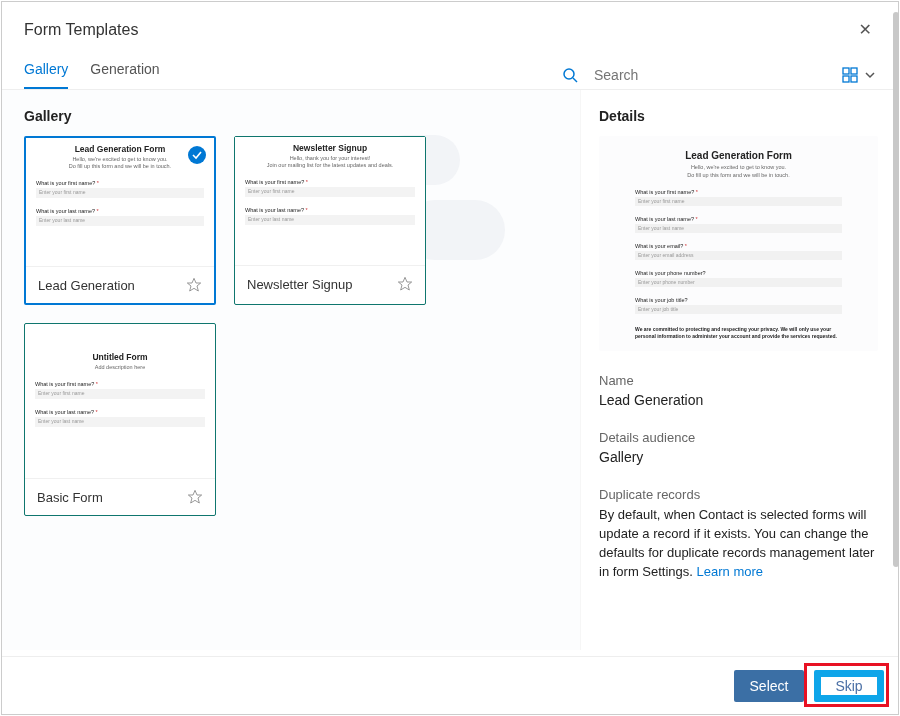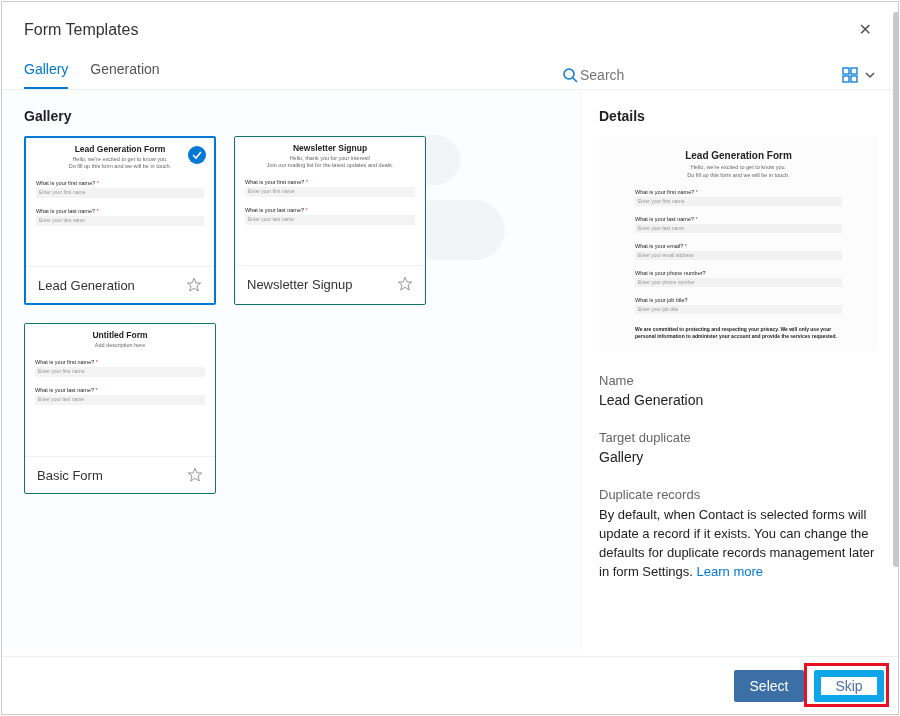--- a/index.html
+++ b/index.html
@@ -7,41 +7,41 @@
     .frame { border: 1px solid #ccc; width: 898px; height: 714px; margin: 1px; position: relative; background: #fff; }
     
     .header { padding: 14px 22px 0 22px; display: flex; justify-content: space-between; align-items: center; }
     .header-title { font-size: 16px; color: #333; font-weight: 500; }
     .close-x { font-size: 16px; color: #555; cursor: pointer; padding: 4px; }
     
     .toolbar { display: flex; justify-content: space-between; align-items: center; padding: 18px 22px 0 22px; border-bottom: 1px solid #eee; }
     .tabs { display: flex; gap: 22px; }
     .tab { font-size: 14px; color: #555; padding-bottom: 10px; cursor: pointer; }
     .tab.active { color: #0078d4; border-bottom: 2px solid #0078d4; font-weight: 500; }
-    .search-wrap { display: flex; gap: 2px; flex: 0 0 260px; margin-left: auto; }
+    .search-wrap { display: flex; gap: 16px; flex: 0 0 260px; margin-left: auto; }
     .search-icon { color: #0078d4; width: 16px; height: 16px; }
     .search-input { border: none; outline: none; font-size: 14px; width: 180px; }
     .view-toggle { color: #0078d4; display: flex; align-items: center; gap: 6px; margin-left: 20px; cursor: pointer; }
     
     .body { display: flex; height: 560px; }
     .left { flex: 1; padding: 18px 10px 0 22px; position: relative; background: #fcfdfe; overflow: hidden; }
     .right { width: 318px; border-left: 1px solid #f6f6f6; padding: 18px 20px 0 18px; overflow-y: auto; position: relative; }
     .right-scroll-artifact { position: absolute; top: 10px; right: -1px; width: 6px; height: 555px; background: #c8c8c8; border-radius: 3px; }
     
     .section-title { font-size: 14px; font-weight: 600; color: #222; margin-bottom: 12px; }
     
     .cloud { position: absolute; background: #f2f4f7; border-radius: 50%; }
     .cloud1 { width: 80px; height: 50px; right: 120px; top: 45px; border-radius: 40px; }
     .cloud2 { width: 100px; height: 60px; right: 75px; top: 110px; border-radius: 50px; }
     
     .cards { display: flex; flex-wrap: wrap; gap: 18px; position: relative; z-index: 2; }
     .card { width: 192px; border: 1px solid #0f766e; border-radius: 2px; background: #fff; cursor: pointer; display: flex; flex-direction: column; }
     .card.selected { border: 2px solid #0078d4; }
     .card-preview { height: 128px; background: #fff; position: relative; overflow: hidden; padding: 6px 10px 0 10px; }
-    .card-preview.taller { height: 132px; }
+    .card-preview.taller { height: 132px; margin-top: 22px; }
     .check-badge { position: absolute; top: 8px; right: 8px; width: 18px; height: 18px; background: #0078d4; border-radius: 50%; display: flex; align-items: center; justify-content: center; }
     .check-badge svg { width: 10px; height: 10px; fill: #fff; }
     .preview-title { font-size: 8.5px; font-weight: 600; text-align: center; color: #222; }
     .preview-sub { font-size: 5.5px; text-align: center; color: #666; margin-top: 2px; line-height: 1.3; }
     .preview-field { margin-top: 10px; }
     .preview-label { font-size: 5.5px; color: #222; }
     .preview-label .req { color: #d13438; }
     .preview-input { background: #f3f3f3; height: 10px; font-size: 5px; color: #999; padding: 1px 3px; margin-top: 2px; }
     .card-footer { border-top: 1px solid #f0f0f0; padding: 10px 12px; display: flex; justify-content: space-between; align-items: center; }
     .card-name { font-size: 13px; color: #333; }
@@ -205,21 +205,21 @@
               <div class="dp-label">What is your job title?</div>
               <div class="dp-input">Enter your job title</div>
             </div>
           </div>
         <div class="dp-footer">We are committed to protecting and respecting your privacy. We will only use your personal information to administer your account and provide the services requested.</div>
       </div>
 
       <div class="meta-label">Name</div>
       <div class="meta-value">Lead Generation</div>
 
-      <div class="meta-label">Target duplicate</div>
+      <div class="meta-label">Details audience</div>
       <div class="meta-value">Gallery</div>
 
       <div class="meta-label">Duplicate records</div>
       <div class="meta-desc">
         <span>By default, when Contact is selected forms will update a record if it exists. You can change the defaults for duplicate records management later in form Settings. </span><a href="#">Learn more</a>
       </div>
     </div>
     <div class="right-scroll-artifact"></div>
   </div>
 

